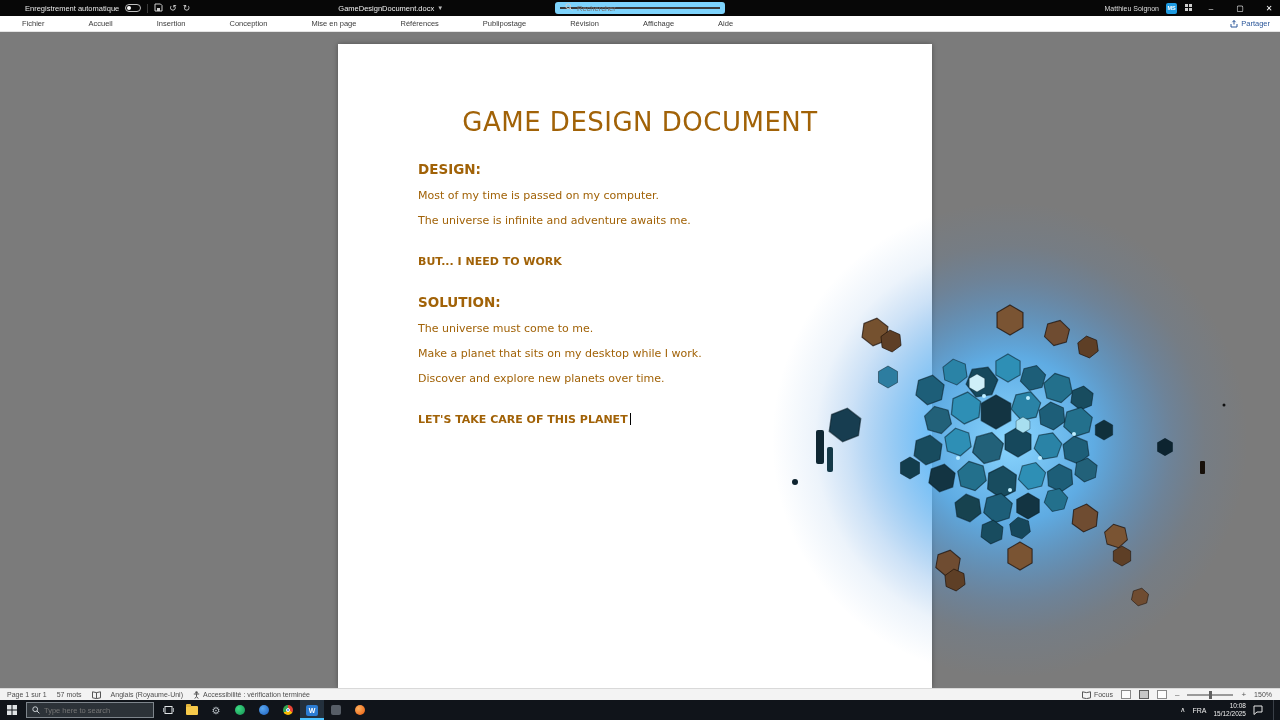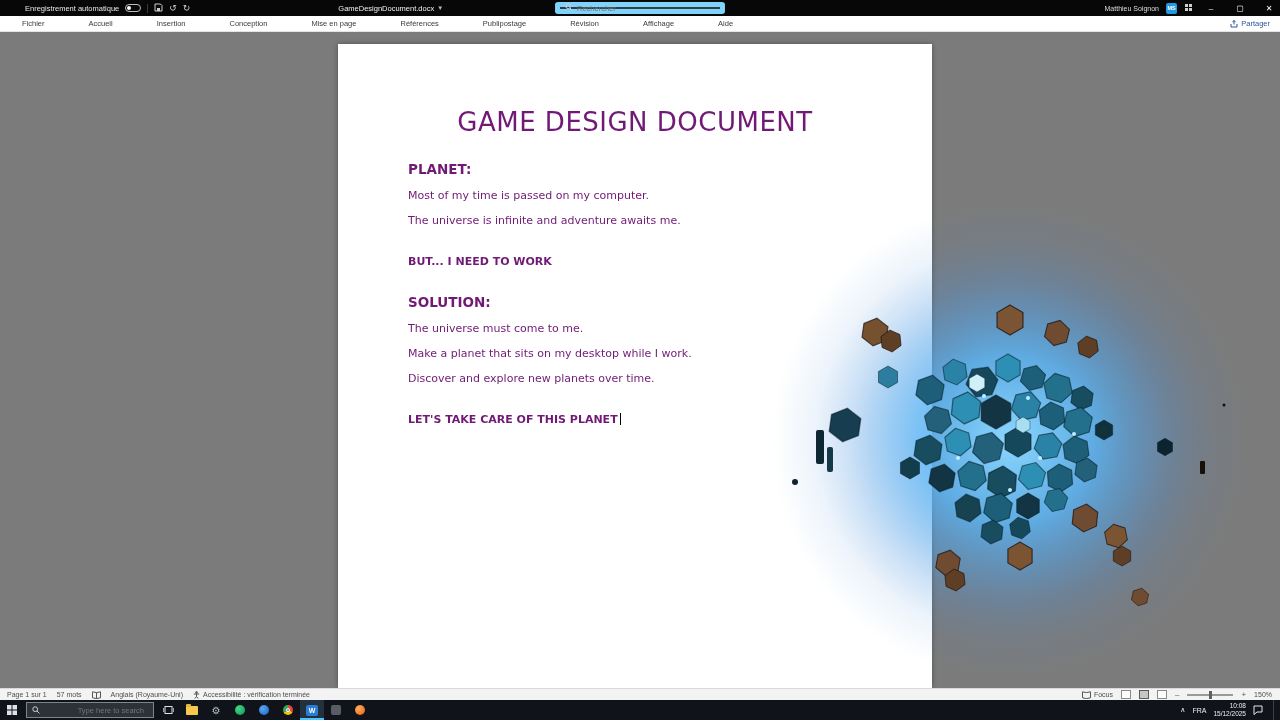--- a/index.html
+++ b/index.html
@@ -23,21 +23,21 @@
   .win-btn { width:22px; height:16px; display:flex; align-items:center; justify-content:center; color:#fff; font-size:8px; }
 
   
   .menubar { position:absolute; top:16px; left:0; right:0; height:16px; background:#ffffff; border-bottom:1px solid #e4e4e4; display:flex; align-items:center; font-size:7.5px; color:#3b3b3b; z-index:50; }
   .mtab { padding:0 22px; line-height:16px; white-space:nowrap; }
   .share { margin-left:auto; display:flex; align-items:center; gap:3px; padding-right:10px; color:#2b579a; }
 
   
   .workspace { position:absolute; top:32px; left:0; width:1280px; height:656px; background:#7b7b7b; overflow:hidden; }
   .page { position:absolute; left:338px; top:12px; width:594px; height:644px; background:#ffffff; box-shadow:0 0 5px rgba(0,0,0,.35); }
-  .doc-inner { padding:63px 70px 0 70px; color:#701a75; font-family:"DejaVu Sans",sans-serif; }
+  .doc-inner { padding:63px 70px 0 70px; color:#a16207; font-family:"DejaVu Sans",sans-serif;margin-left:10px; }
   .doc-title { text-align:center; font-size:26px; font-weight:400; letter-spacing:.5px; margin-bottom:24px; white-space:nowrap; }
   .doc-heading { font-size:13.5px; font-weight:bold; margin:16px 0 12px 0; }
   .doc-p { font-size:11px; margin:0 0 12px 0; }
   .doc-center { font-weight:bold; font-size:11px; margin:28px 0 26px 0; }
   .caret { display:inline-block; width:1px; height:12px; background:#000; vertical-align:-2px; margin-left:2px; }
 
   .planet { position:absolute; left:770px; top:168px; width:480px; height:480px; z-index:10; }
 
   
   .statusbar { position:absolute; top:688px; left:0; right:0; height:12px; background:#f3f3f3; border-top:1px solid #d9d9d9; display:flex; align-items:center; font-size:7px; color:#4e4e4e; z-index:50; }
@@ -48,21 +48,21 @@
   .view-ic.sel { background:#c6c6c6; border-color:#5a5a5a; }
   .zoom-track { width:46px; height:2px; background:#9a9a9a; position:relative; }
   .zoom-thumb { position:absolute; left:22px; top:-3px; width:3px; height:8px; background:#5f5f5f; }
   .zoom-sign { font-size:8px; color:#555; }
 
   
   .taskbar { position:absolute; top:700px; left:0; right:0; height:20px; background:#10141a; display:flex; align-items:stretch; z-index:60; }
   .tb-btn { width:24px; display:flex; align-items:center; justify-content:center; }
   .tb-btn.active { background:#23303d; box-shadow:inset 0 -2px 0 #4cc2ff; }
   .tk-search { width:128px; margin:2px 2px; background:#2c3238; border:1px solid #7e858c; display:flex; align-items:center; gap:4px; padding:0 5px; }
-  .tk-search input { background:transparent; border:none; outline:none; color:#c9ced3; font-size:7.5px; width:100px; font-family:"Liberation Sans",sans-serif;text-align:right; }
+  .tk-search input { background:transparent; border:none; outline:none; color:#c9ced3; font-size:7.5px; width:100px; font-family:"Liberation Sans",sans-serif; }
   .folder { position:relative; width:12px; height:9px; background:#f6c94a; border-radius:1px; }
   .folder::before { content:""; position:absolute; top:-2px; left:0; width:5px; height:3px; background:#e3b53c; border-radius:1px 1px 0 0; }
   .dotapp { width:10px; height:10px; border-radius:50%; }
   .sqapp { width:10px; height:10px; border-radius:2px; }
   .word-ic { width:12px; height:11px; border-radius:2px; background:#2b7cd3; color:#fff; font-size:7px; font-weight:bold; display:flex; align-items:center; justify-content:center; }
   .tray { margin-left:auto; display:flex; align-items:center; gap:7px; padding-right:4px; color:#eee; font-size:7px; }
   .tray-clock { display:flex; flex-direction:column; align-items:flex-end; line-height:1.25; font-size:6.5px; }
   .show-desktop { width:3px; border-left:1px solid #3a4048; margin-left:3px; height:100%; }
 </style>
 </head>
@@ -131,21 +131,21 @@
           <path d="M4 0.5V4.5 M4 0.5L2.4 2.2 M4 0.5L5.6 2.2" stroke="#2b579a" fill="none"></path>
         </svg>
       <span>Partager</span>
     </span>
   </div>
 
   <div class="workspace">
     <div class="page">
       <div class="doc-inner">
         <div class="doc-title">GAME DESIGN DOCUMENT</div>
-        <div class="doc-heading">PLANET:</div>
+        <div class="doc-heading">DESIGN:</div>
         <p class="doc-p">Most of my time is passed on my computer.</p>
         <p class="doc-p">The universe is infinite and adventure awaits me.</p>
         <div class="doc-center">BUT... I NEED TO WORK</div>
         <div class="doc-heading">SOLUTION:</div>
         <p class="doc-p">The universe must come to me.</p>
         <p class="doc-p">Make a planet that sits on my desktop while I work.</p>
         <p class="doc-p">Discover and explore new planets over time.</p>
         <div class="doc-center"><span>LET'S TAKE CARE OF THIS PLANET</span><span class="caret"></span></div>
       </div>
     </div>

